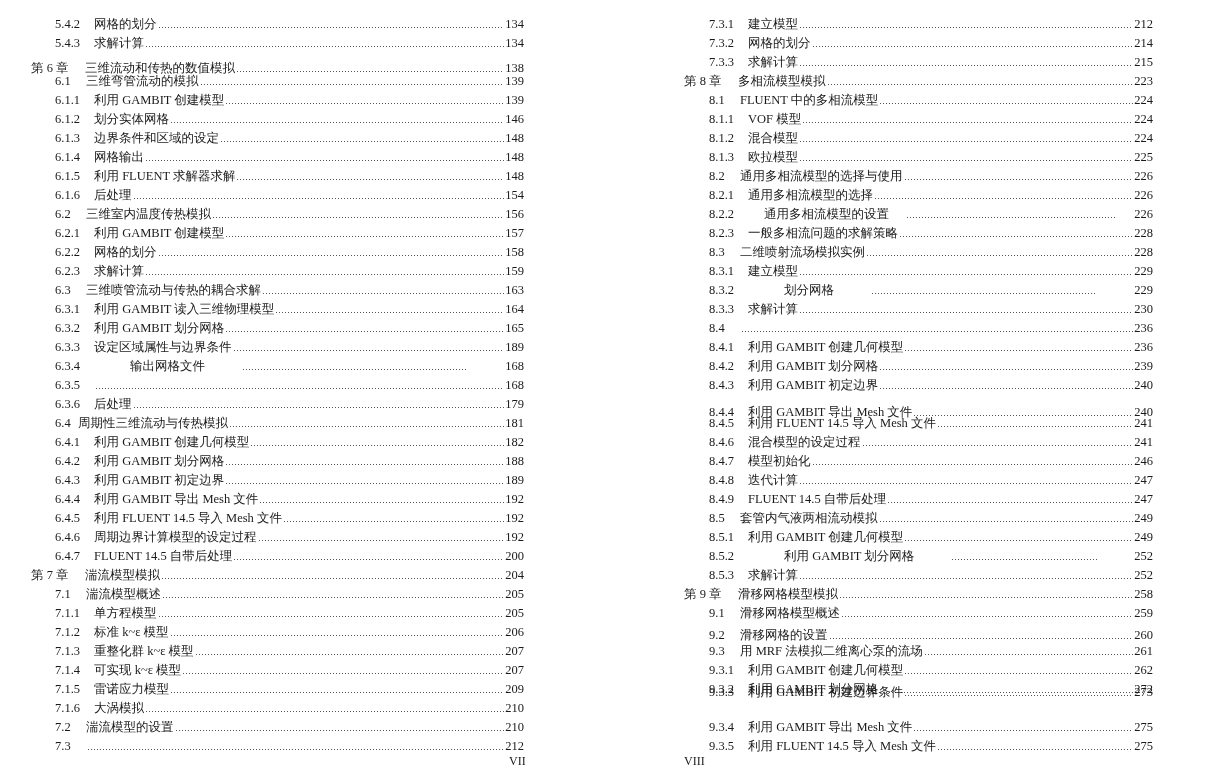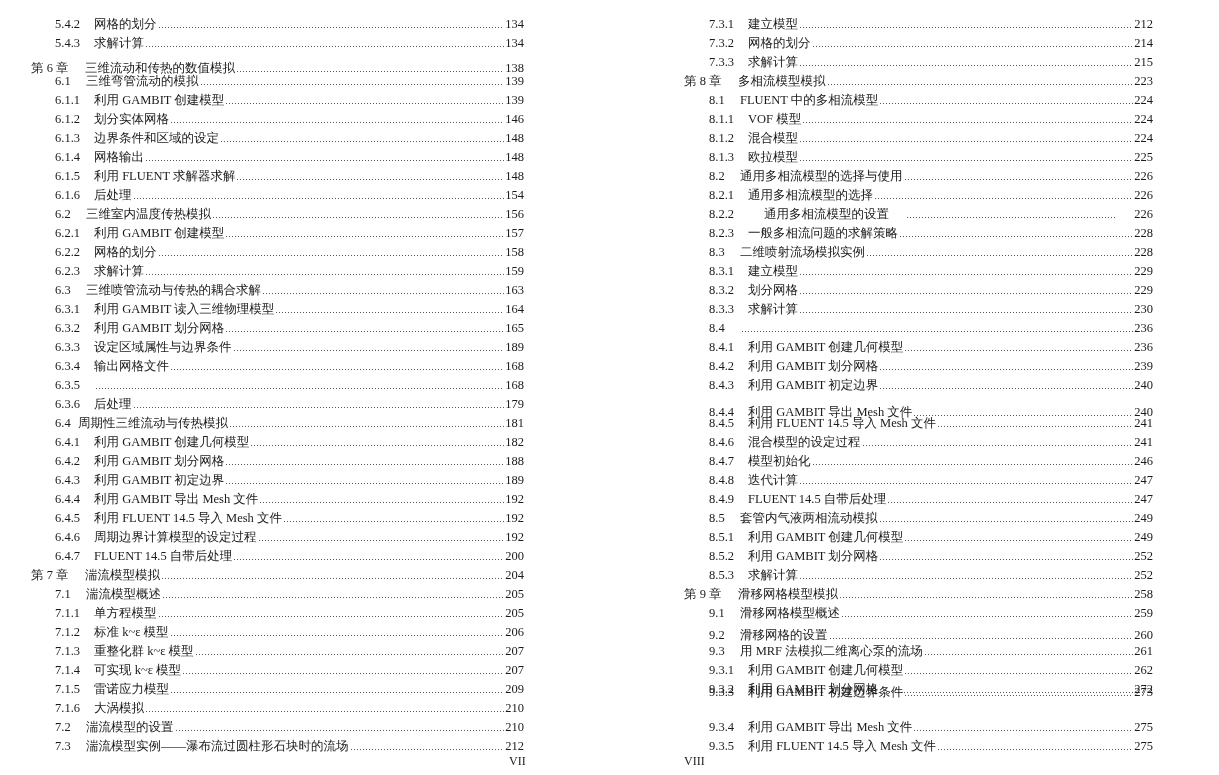--- a/index.html
+++ b/index.html
@@ -132,21 +132,21 @@
       <span class="title">利用 GAMBIT 划分网格</span>
       <span class="leader"></span>
       <span class="page-no">165</span>
     </div>
     <div class="row l1" style="top: 323px;">
       <span class="num sub">6.3.3</span>
       <span class="title">设定区域属性与边界条件</span>
       <span class="leader"></span>
       <span class="page-no">189</span>
     </div>
-    <div class="row l1" style="top: 342px;">
+    <div class="row l1" style="top: 342px; gap: 36px;">
       <span class="num sub">6.3.4</span>
       <span class="title">输出网格文件</span>
       <span class="leader"></span>
       <span class="page-no">168</span>
     </div>
     <div class="row l1" style="top: 361px;">
       <span class="num sub">6.3.5</span>
       <span class="leader"></span>
       <span class="page-no">168</span>
     </div>
@@ -253,21 +253,20 @@
       <span class="page-no">210</span>
     </div>
     <div class="row l1" style="top: 703px;">
       <span class="num sec">7.2</span>
       <span class="title">湍流模型的设置</span>
       <span class="leader"></span>
       <span class="page-no">210</span>
     </div>
     <div class="row l1" style="top: 722px;">
       <span class="num sec">7.3</span>
-      <span class="title">湍流模型实例——瀑布流过圆柱形石块时的流场</span>
       <span class="leader"></span>
       <span class="page-no">212</span>
     </div>
   </div>
 <div class="page right" id="right-page">
     <div class="row l1" style="top: 0px;">
       <span class="num sub">7.3.1</span>
       <span class="title">建立模型</span>
       <span class="leader"></span>
       <span class="page-no">212</span>
@@ -343,21 +342,21 @@
       <span class="title">二维喷射流场模拟实例</span>
       <span class="leader"></span>
       <span class="page-no">228</span>
     </div>
     <div class="row l1" style="top: 247px;">
       <span class="num sub">8.3.1</span>
       <span class="title">建立模型</span>
       <span class="leader"></span>
       <span class="page-no">229</span>
     </div>
-    <div class="row l1" style="top: 266px;">
+    <div class="row l1" style="top: 266px; gap: 36px;">
       <span class="num sub">8.3.2</span>
       <span class="title">划分网格</span>
       <span class="leader"></span>
       <span class="page-no">229</span>
     </div>
     <div class="row l1" style="top: 285px;">
       <span class="num sub">8.3.3</span>
       <span class="title">求解计算</span>
       <span class="leader"></span>
       <span class="page-no">230</span>
@@ -426,21 +425,21 @@
       <span class="title">套管内气液两相流动模拟</span>
       <span class="leader"></span>
       <span class="page-no">249</span>
     </div>
     <div class="row l1" style="top: 513px;">
       <span class="num sub">8.5.1</span>
       <span class="title">利用 GAMBIT 创建几何模型</span>
       <span class="leader"></span>
       <span class="page-no">249</span>
     </div>
-    <div class="row l1" style="top: 532px;">
+    <div class="row l1" style="top: 532px; gap: 36px;">
       <span class="num sub">8.5.2</span>
       <span class="title">利用 GAMBIT 划分网格</span>
       <span class="leader"></span>
       <span class="page-no">252</span>
     </div>
     <div class="row l1" style="top: 551px;">
       <span class="num sub">8.5.3</span>
       <span class="title">求解计算</span>
       <span class="leader"></span>
       <span class="page-no">252</span>

